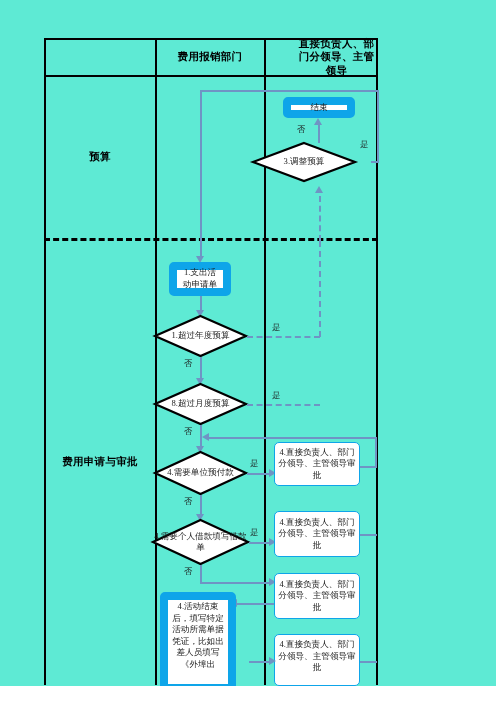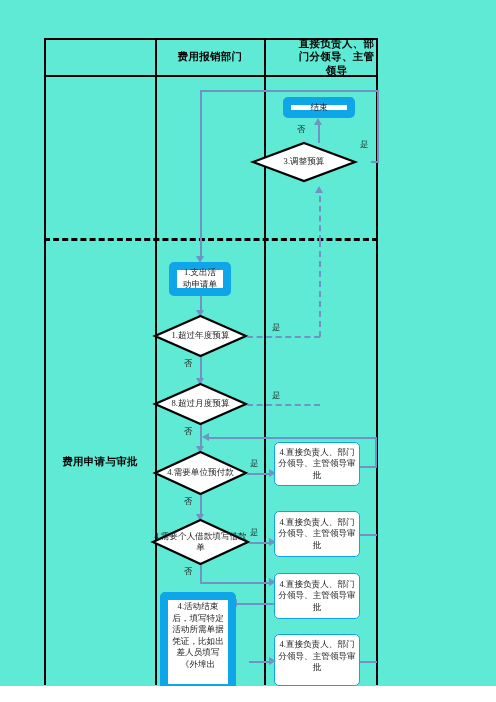--- a/index.html
+++ b/index.html
@@ -122,20 +122,21 @@
   <div class="tbl-line v-line" style="left:155px; top:38px; height:647px;"></div>
   <div class="tbl-line v-line" style="left:264px; top:38px; height:647px;"></div>
   <div class="tbl-line v-line" style="left:376px; top:38px; height:647px;"></div>
 
   <div class="dashed-row-sep" style="left:44px; top:238px; width:334px;"></div>
 
   <div class="hdr" style="left:46px; top:40px; width:108px; height:34px;"></div>
   <div class="hdr" style="left:157px; top:40px; width:106px; height:34px;">费用报销部门</div>
   <div class="hdr" style="left:266px; top:40px; width:109px; height:34px;padding-left:32px;">直接负责人、部门分领导、主管领导</div>
 
+  <div class="rowlabel" style="left:46px; top:76px; width:108px; height:161px;">预算</div>
   <div class="rowlabel" style="left:46px; top:240px; width:108px; height:444px;">费用申请与审批</div>
 
   <div class="node rrect" style="left:283px; top:97px; width:72px; height:21px;">
     <span class="nodetext">结束</span>
   </div>
 
   <div class="diamond-wrap" style="left:252px; top:142px; width:104px; height:40px;font-family:Liberation Serif, serif;">
     <svg width="104" height="40" viewBox="0 0 104 40">
       <polygon points="52,1 103,20 52,39 1,20" fill="#ffffff" stroke="#000000" stroke-width="2.2"></polygon>
     </svg>

